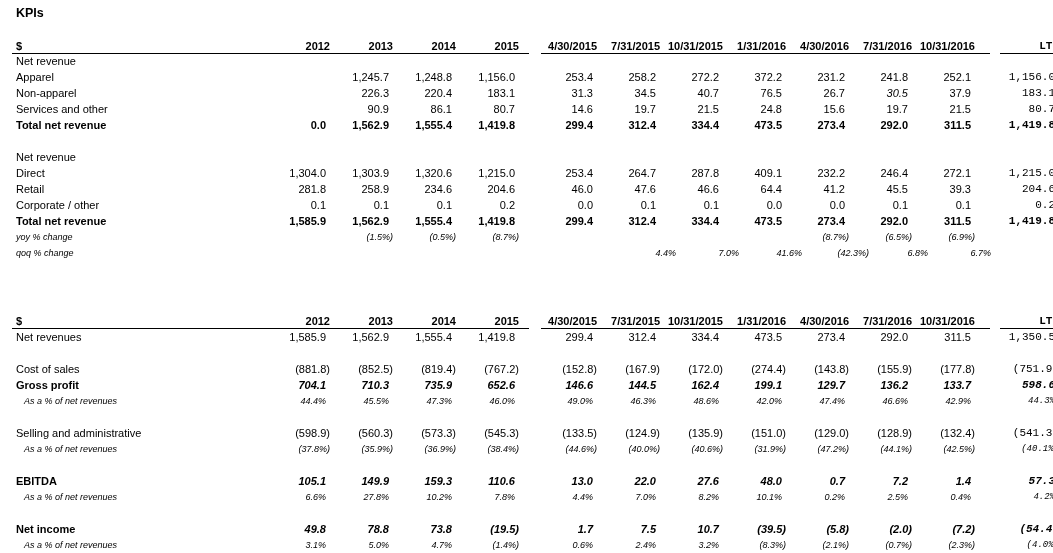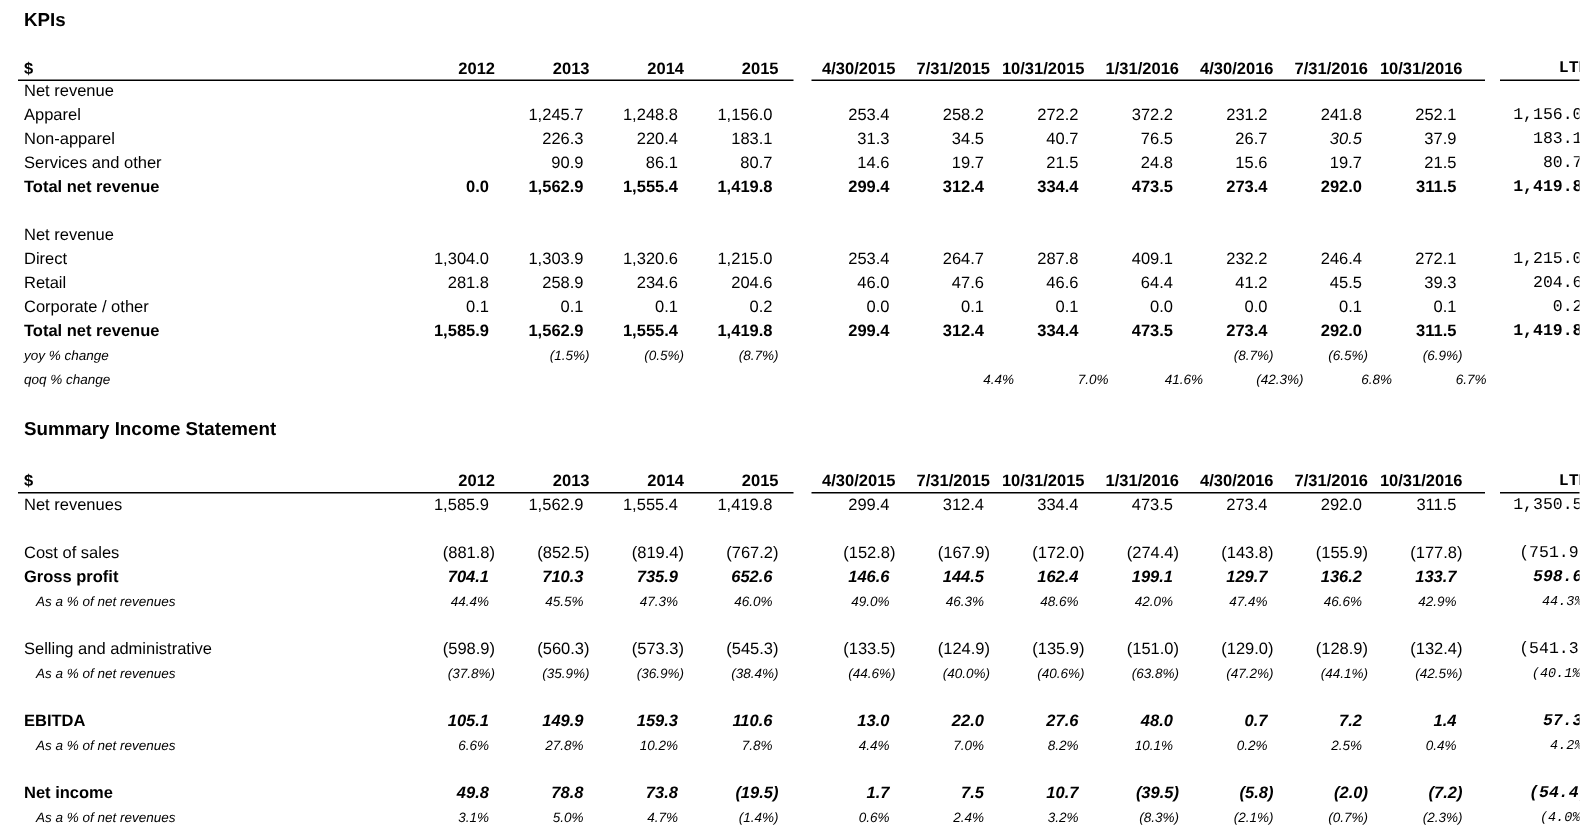--- a/index.html
+++ b/index.html
@@ -203,21 +203,20 @@
         <span class="cell c5 italic small" style="margin-right: 4px;">4.4%</span>
         <span class="cell c6 italic small" style="margin-right: 4px;">7.0%</span>
         <span class="cell c7 italic small" style="margin-right: 4px;">41.6%</span>
         <span class="cell c8 italic small">(42.3%)</span>
         <span class="cell c9 italic small" style="margin-right: 4px;">6.8%</span>
         <span class="cell c10 italic small" style="margin-right: 4px;">6.7%</span>
         <span class="cell c11 italic small"></span>
       </div>
     </div>
 
-  <div class="section-title" style="top:279px">Summary Income Statement</div>
 
   <div class="row hdr" style="top:313px">
     <span class="label">$</span>
     <span class="cell c0">2012</span>
     <span class="cell c1">2013</span>
     <span class="cell c2">2014</span>
     <span class="cell c3">2015</span>
     <span class="cell c4">4/30/2015</span>
     <span class="cell c5">7/31/2015</span>
     <span class="cell c6">10/31/2015</span>
@@ -309,21 +308,21 @@
       </div>
       <div class="row" style="top: 441px;">
         <span class="label sub">As a % of net revenues</span>
         <span class="cell c0 italic small">(37.8%)</span>
         <span class="cell c1 italic small">(35.9%)</span>
         <span class="cell c2 italic small">(36.9%)</span>
         <span class="cell c3 italic small">(38.4%)</span>
         <span class="cell c4 italic small">(44.6%)</span>
         <span class="cell c5 italic small">(40.0%)</span>
         <span class="cell c6 italic small">(40.6%)</span>
-        <span class="cell c7 italic small">(63.8%)</span>
+        <span class="cell c7 italic small">(31.9%)</span>
         <span class="cell c8 italic small">(47.2%)</span>
         <span class="cell c9 italic small">(44.1%)</span>
         <span class="cell c10 italic small">(42.5%)</span>
         <span class="cell c11 italic small">(40.1%)</span>
       </div>
       <div class="row" style="top: 473px;">
         <span class="label bold">EBITDA</span>
         <span class="cell c0 bold italic" style="margin-right: 4px;">105.1</span>
         <span class="cell c1 bold italic" style="margin-right: 4px;">149.9</span>
         <span class="cell c2 bold italic" style="margin-right: 4px;">159.3</span>

